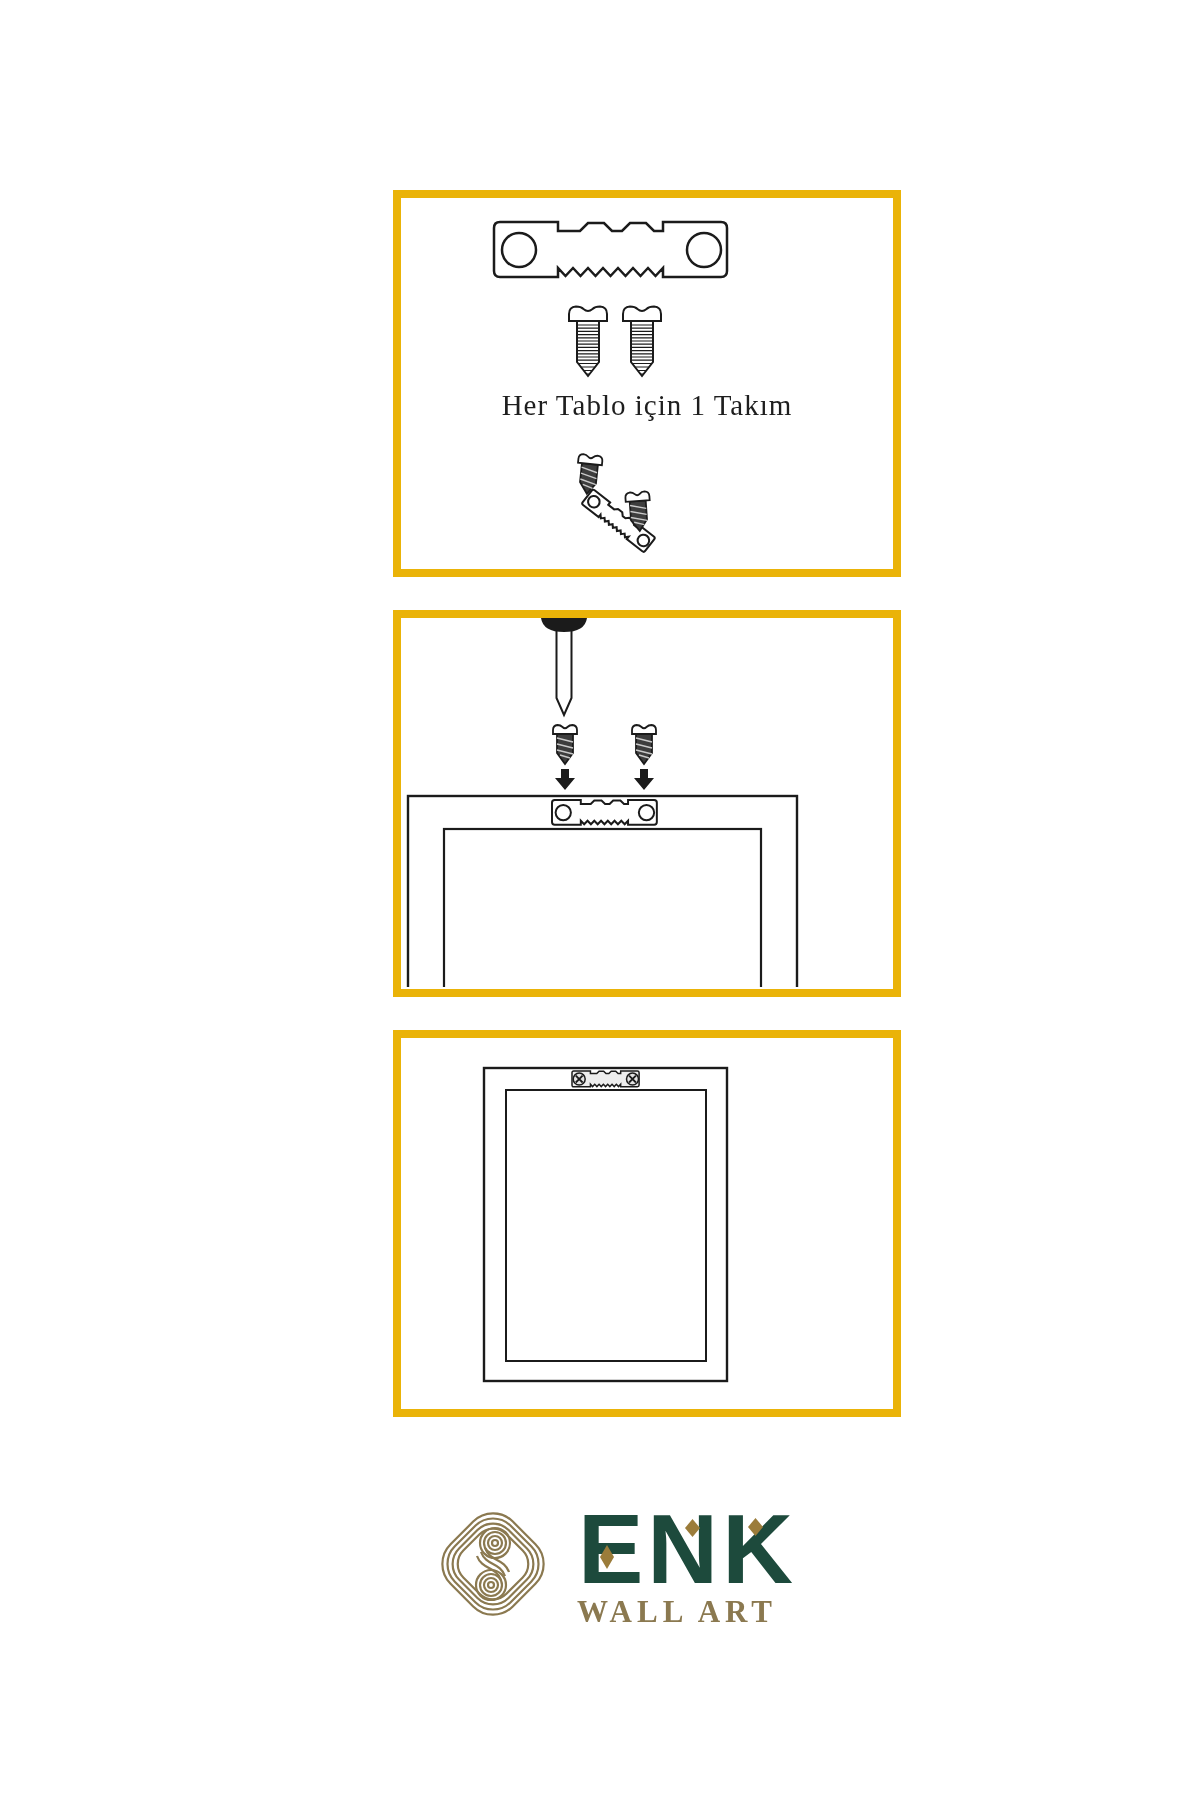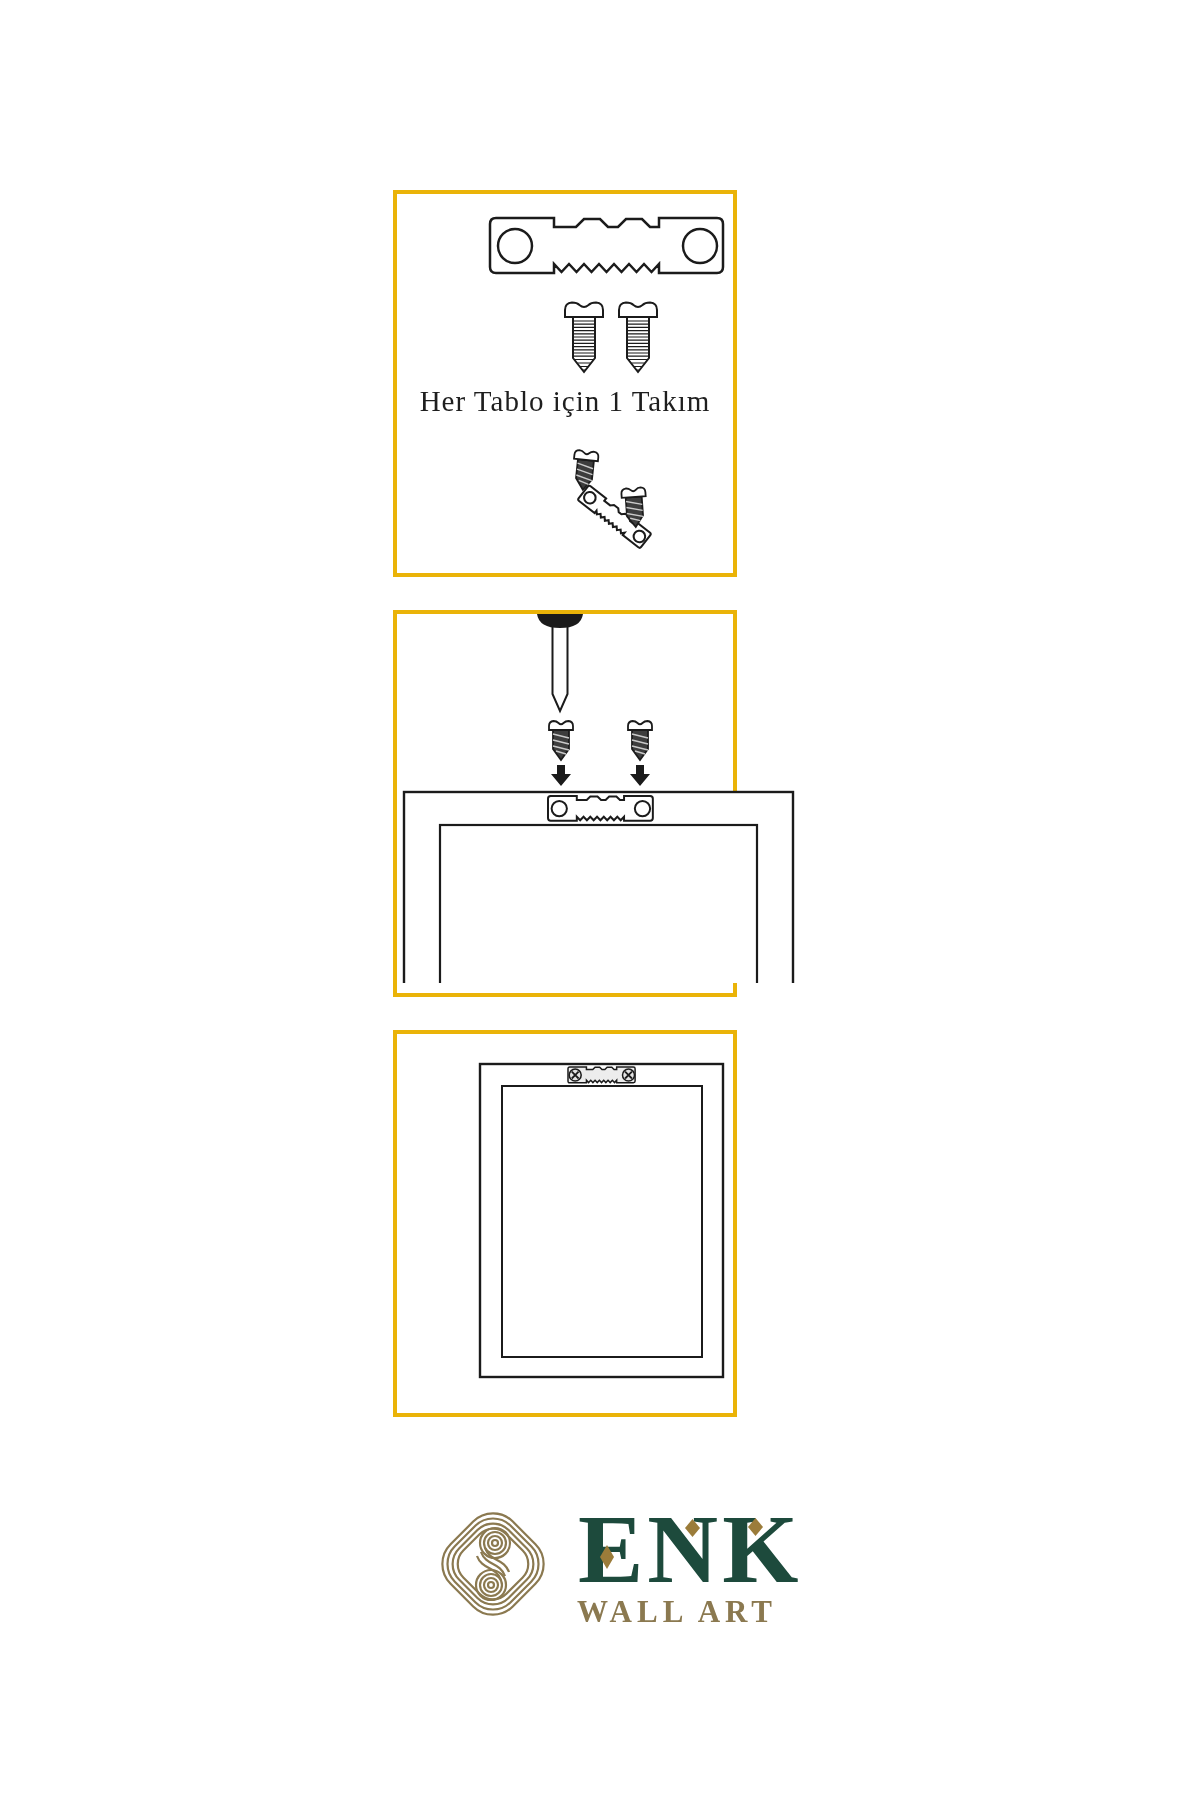--- a/index.html
+++ b/index.html
@@ -1,33 +1,33 @@
 <!DOCTYPE html>
 <html><head>
 <meta charset="utf-8">
 <style>
   html,body{margin:0;padding:0;}
   body{
     width:1200px;height:1800px;position:relative;overflow:hidden;
     background:#ffffff;font-family:"Liberation Serif",serif;
   }
   .panel{
-    position:absolute;left:393px;width:344px;height:387px;
-    border:4px solid #eab308;box-sizing:border-box;background:#fff;
+    position:absolute;left:393px;width:508px;height:387px;
+    border:8px solid #eab308;box-sizing:border-box;background:#fff;
   }
   .art{position:absolute;left:0;top:0;width:402px;height:369px;display:block;}
   .caption{
     position:absolute;left:0;right:0;top:191px;text-align:center;
     font-family:"Liberation Serif",serif;font-size:29px;font-weight:400;
     letter-spacing:1px;color:#1e1e1e;white-space:nowrap;
   }
   .logo-knot{position:absolute;left:436px;top:1500px;width:114px;height:128px;}
   .logo-title{
     position:absolute;left:578px;top:1496px;
-    font-family:Liberation Serif, serif;font-size:98px;font-weight:700;
+    font-family:Liberation Sans, sans-serif;font-size:98px;font-weight:700;
     letter-spacing:4px;line-height:1.1;color:var(--logo-green,#1d4a3c);text-align:center;
   }
   .logo-subtitle{
     position:absolute;left:577px;top:1594px;
     font-family:"Liberation Serif",serif;font-size:31px;font-weight:700;
     letter-spacing:5px;color:var(--logo-gold,#8b7950);white-space:nowrap;text-align:right;
   }
   .dia{position:absolute;background:var(--logo-gold-dark,#9b7c3a);
        clip-path:polygon(50% 0,100% 50%,50% 100%,0 50%);}
   .dia1{left:600px;top:1545px;width:14px;height:24px;}

